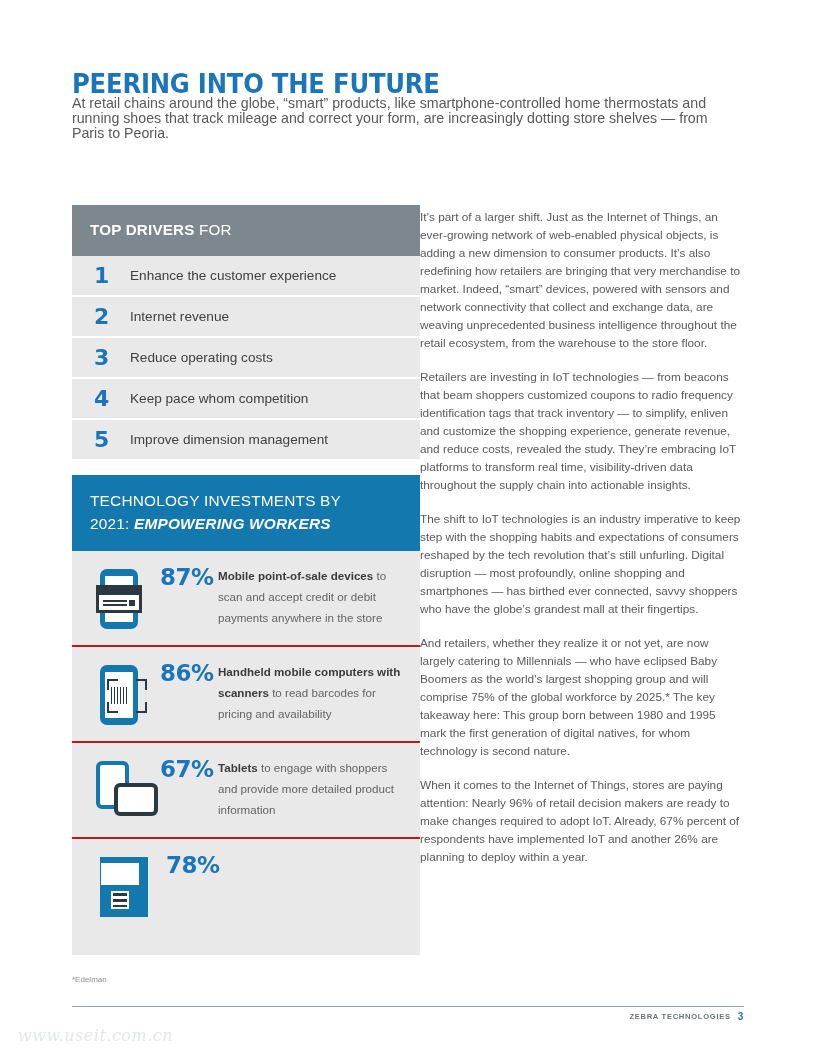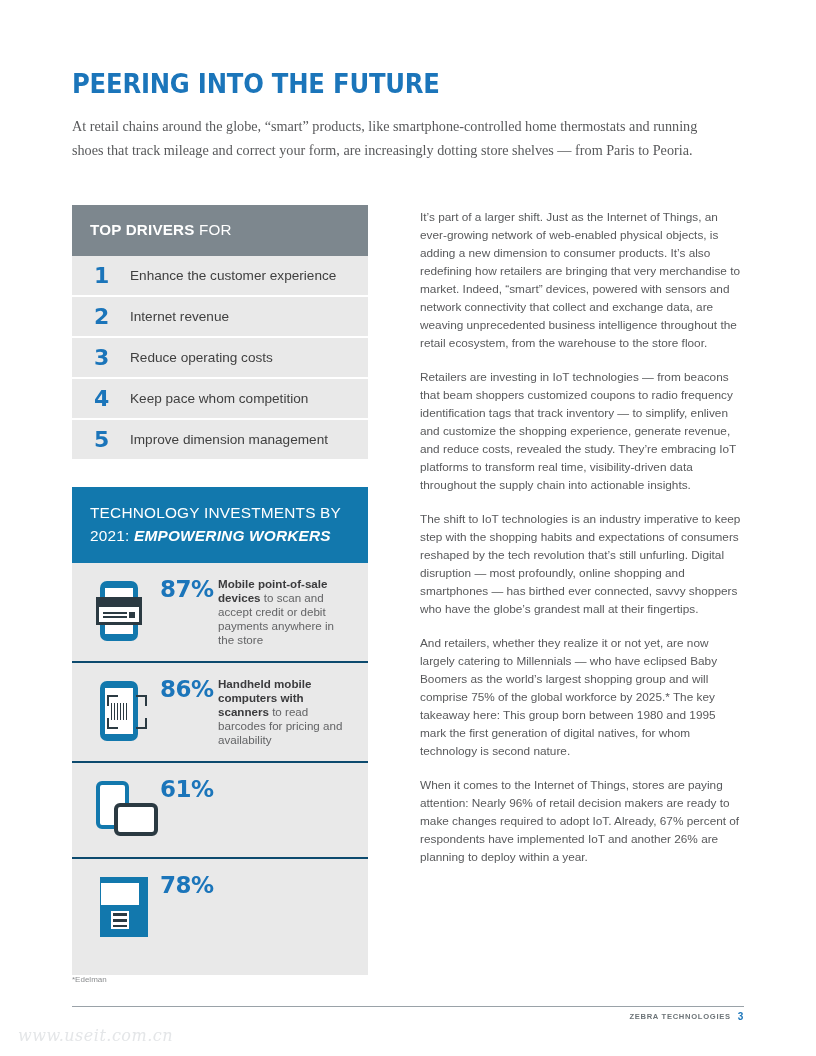--- a/index.html
+++ b/index.html
@@ -27,34 +27,33 @@
     color: #1b75ba;
     font-family: "DejaVu Sans", sans-serif;
     font-stretch: condensed;
     text-align: center;
   }
 
   
   .intro {
     position: absolute;
     left: 72px;
-    top: 114px;
+    top: 96px;
     width: 648px;
     font-size: 14.2px;
-    line-height: 24px;
+    line-height: 15px;
     color: #58595b;
-    font-family: Liberation Serif, serif;
   }
 
   
   .left-col {
     position: absolute;
     left: 72px;
     top: 205px;
-    width: 296px;
+    width: 348px;
   }
 
   
   .drivers-header {
     background: #7d878e;
     color: #ffffff;
     padding: 14px 18px 15px 18px;
     line-height: 22px;
     font-size: 15.2px;
     letter-spacing: 0.2px;
@@ -82,41 +81,41 @@
     font-family: "DejaVu Sans", sans-serif;
     line-height: 1;
   }
   .driver-text {
     font-size: 13.6px;
     color: #404040;
   }
 
   
   .invest-panel {
-    margin-top: 28px;
+    margin-top: 16px;
     background: #e9e9e9;
     padding-bottom: 22px;
   }
   .invest-header {
     background: #1278ad;
     color: #ffffff;
     padding: 14px 18px 16px 18px;
     line-height: 23px;
     font-size: 15.4px;
     letter-spacing: 0.2px;
   }
   .invest-header .strong { font-weight: bold; font-style: italic; }
 
   .stat-row {
     display: flex;
     align-items: flex-start;
     padding: 16px 18px 14px 24px;
-    border-bottom: 2px solid #0c4a6e;
-  }
-  .stat-row:last-child { border-bottom: none; }
+    border-bottom: 2px solid #b91c1c;
+  }
+  .stat-row:last-child { border-bottom: none; gap: 6px; }
 
   .stat-icon {
     flex: 0 0 62px;
     width: 62px;
     height: 62px;
     position: relative;
     margin-top: 2px;
   }
   .stat-body { flex: 1; padding-left: 2px; }
   .stat-pct {
@@ -127,21 +126,21 @@
     font-family: "DejaVu Sans", sans-serif;
     letter-spacing: -0.5px;
     vertical-align: top;
     line-height: 20px;
   }
   .stat-text {
     display: block;
     margin-left: 58px;
     margin-top: -22px;
     font-size: 11.6px;
-    line-height: 14px;
+    line-height: 21px;
     color: #636466;
   }
   .stat-text b { color: #3b3b3d; font-weight: bold; }
 
   
   .phone-blue {
     position: absolute; left: 4px; top: 0;
     width: 38px; height: 60px;
     background: #1278ad; border-radius: 7px;
   }
@@ -350,21 +349,22 @@
         <span class="stat-text"><b>Handheld mobile computers with scanners</b><span> to read barcodes for pricing and availability</span></span>
       </div>
     </div>
 
     <div class="stat-row">
       <div class="stat-icon">
         <div class="tab-blue"></div>
         <div class="tab-dark"></div>
       </div>
       <div class="stat-body">
-        <span class="stat-pct">61%</span>
+        <span class="stat-pct">67%</span>
+        <span class="stat-text"><b>Tablets</b><span> to engage with shoppers and provide more detailed product information</span></span>
       </div>
     </div>
 
     <div class="stat-row">
       <div class="stat-icon">
         <div class="kiosk"></div>
         <div class="kiosk-screen"></div>
         <div class="kiosk-pad">
             <div class="kiosk-pad-lines"></div>
           </div>

